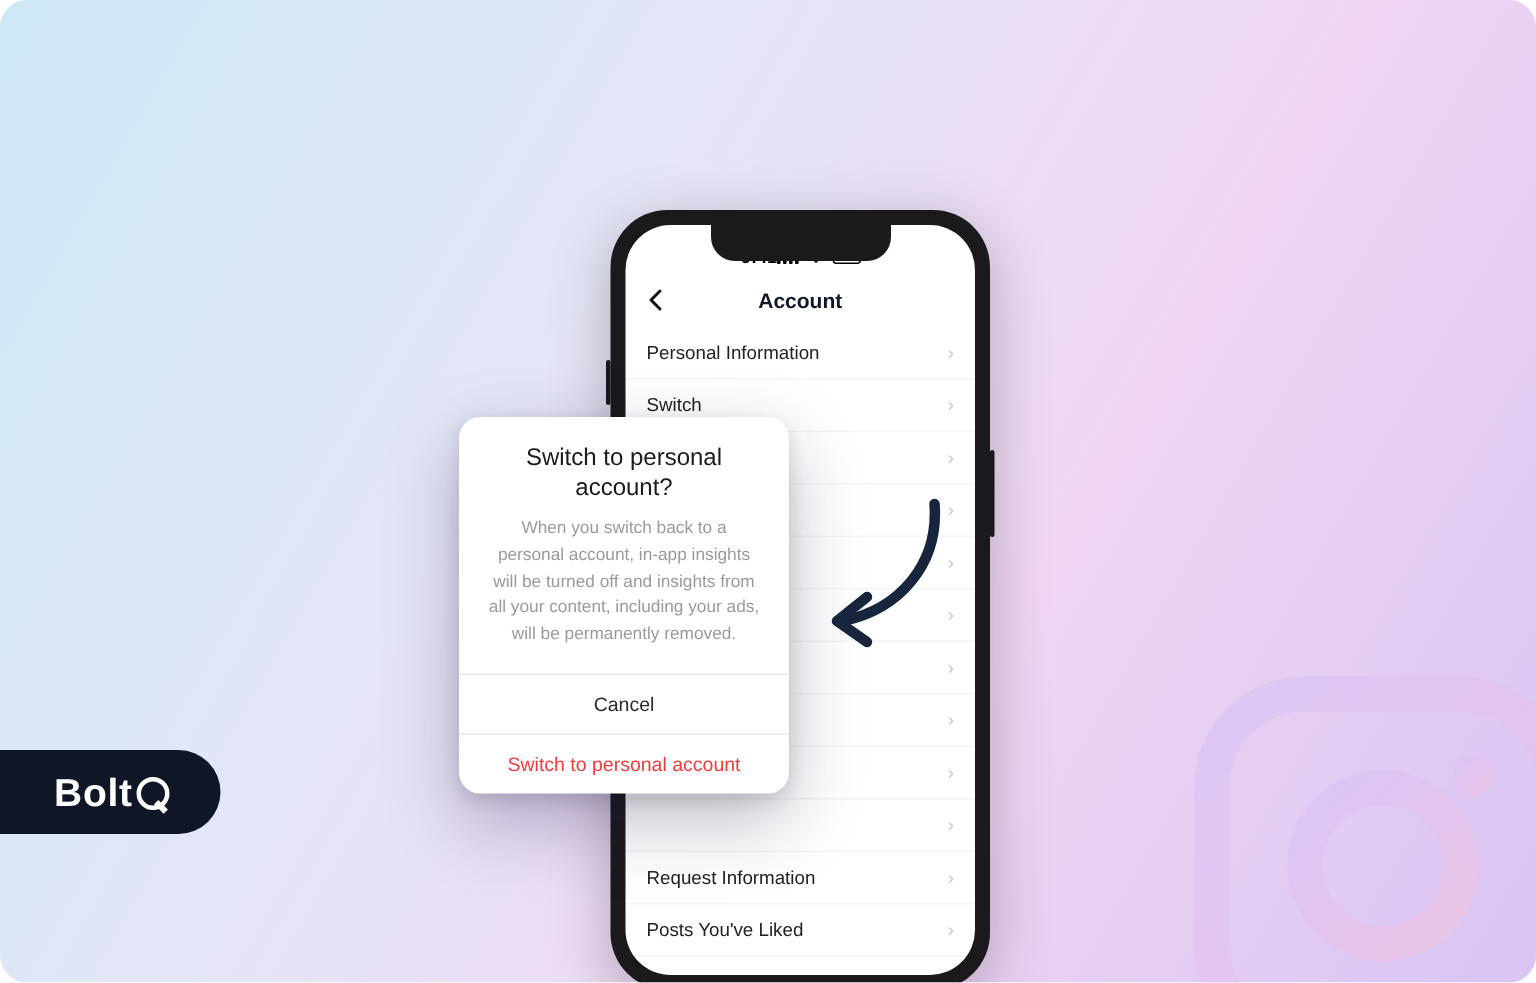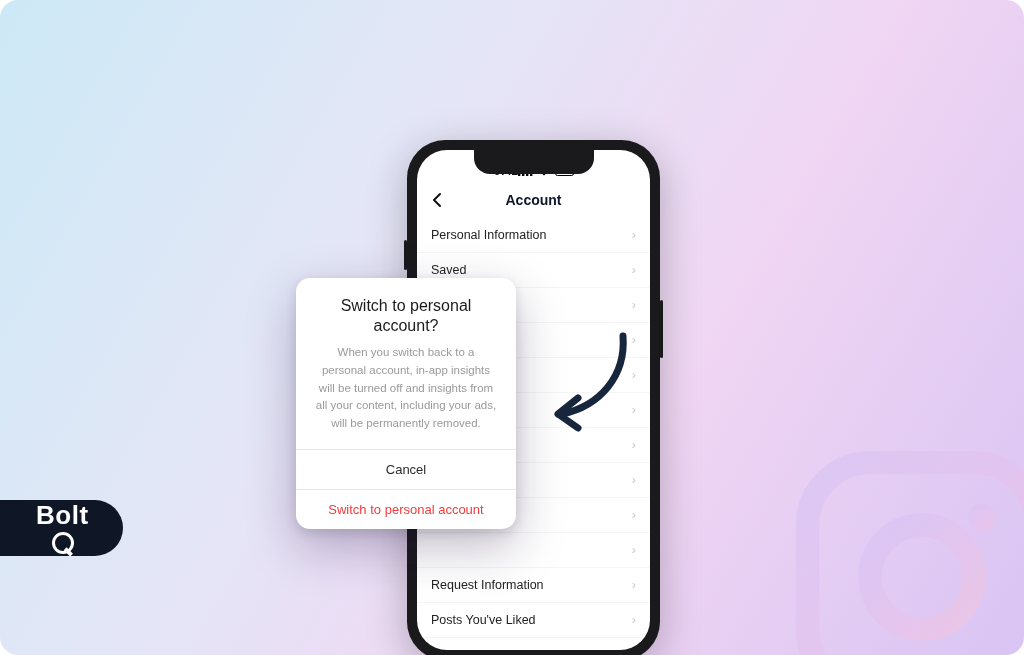--- a/index.html
+++ b/index.html
@@ -27,21 +27,20 @@
     left: 0; top: 500px;
     background: #0f1726;
     color: #fff;
     height: 56px;
     padding: 0 34px 0 36px;
     border-top-right-radius: 28px;
     border-bottom-right-radius: 28px;
     display: flex; align-items: center;
     font-weight: 800; font-size: 26px;
     letter-spacing: 0.5px;
-    flex-direction: column;
   }
   .brand-pill .q-mark {
     display: inline-block;
     width: 22px; height: 22px;
     border: 3.5px solid #fff;
     border-radius: 50%;
     margin-left: 2px;
     position: relative;
     top: 1px;
   }
@@ -117,21 +116,21 @@
     font-size: 12.5px; color:#222;
     border-bottom: 0.5px solid rgba(0,0,0,0.04);
     cursor: pointer;
   }
   .row .chev { color:#c7c7cc; }
   .row.blank .lbl { visibility:hidden; }
 
   
   .modal {
     position: absolute;
-    left: 296px; top: 278px;
+    left: 306px; top: 278px;
     width: 220px;
     background: #fff;
     border-radius: 14px;
     box-shadow: 0 18px 50px rgba(31,14,61,0.28), 0 4px 12px rgba(0,0,0,0.12);
     overflow: hidden;
     text-align: center;
   }
   .modal .m-title {
     font-size: 16px; font-weight: 400; color:#1b1b1b;
     padding: 18px 22px 8px 22px;
@@ -221,21 +220,21 @@
         </div>
         <div class="title">Account</div>
       </div>
 
       <div class="settings-list">
         <div class="row">
             <span class="lbl">Personal Information</span>
             <span class="chev">›</span>
           </div>
         <div class="row">
-            <span class="lbl">Saved</span>
+            <span class="lbl">Switch</span>
             <span class="chev">›</span>
           </div>
         <div class="row blank">
             <span class="lbl">.</span>
             <span class="chev">›</span>
           </div>
         <div class="row blank">
             <span class="lbl">.</span>
             <span class="chev">›</span>
           </div>

